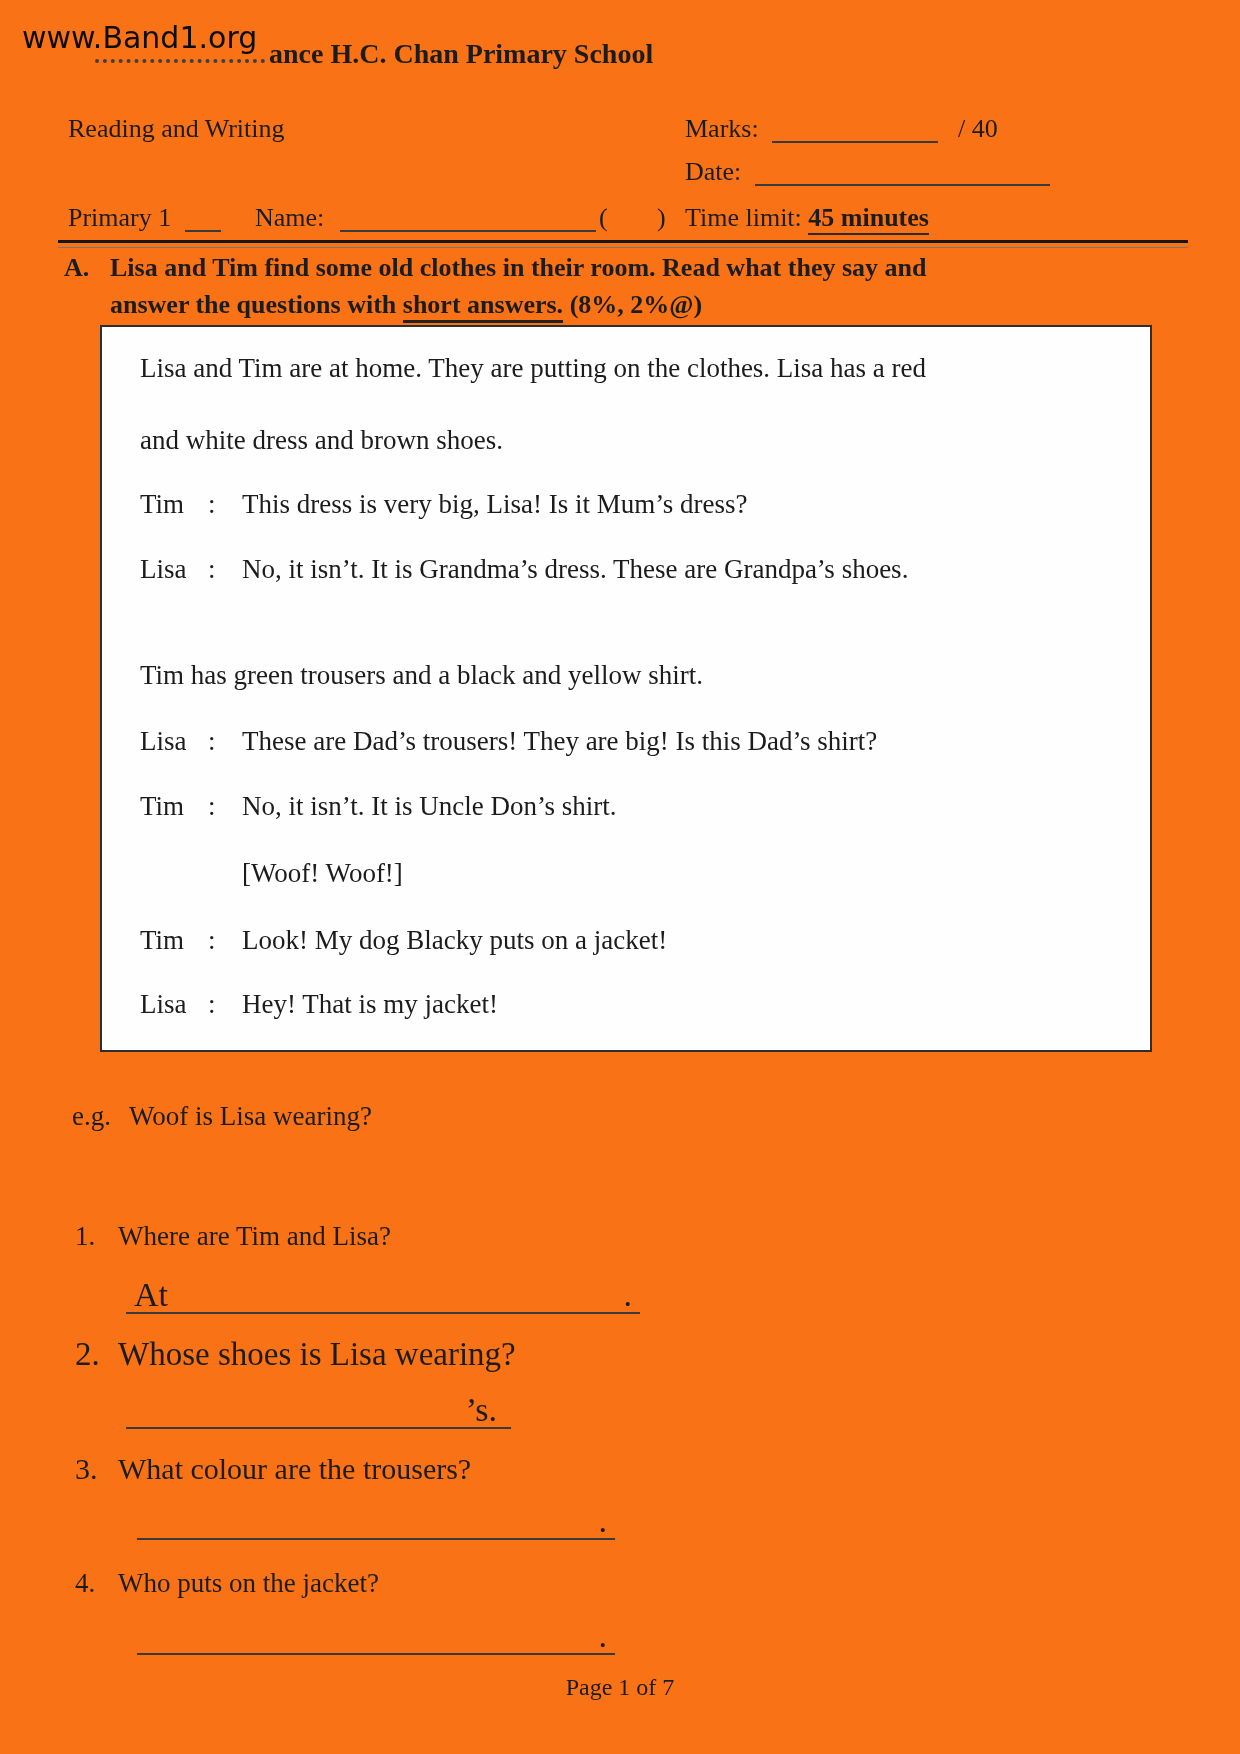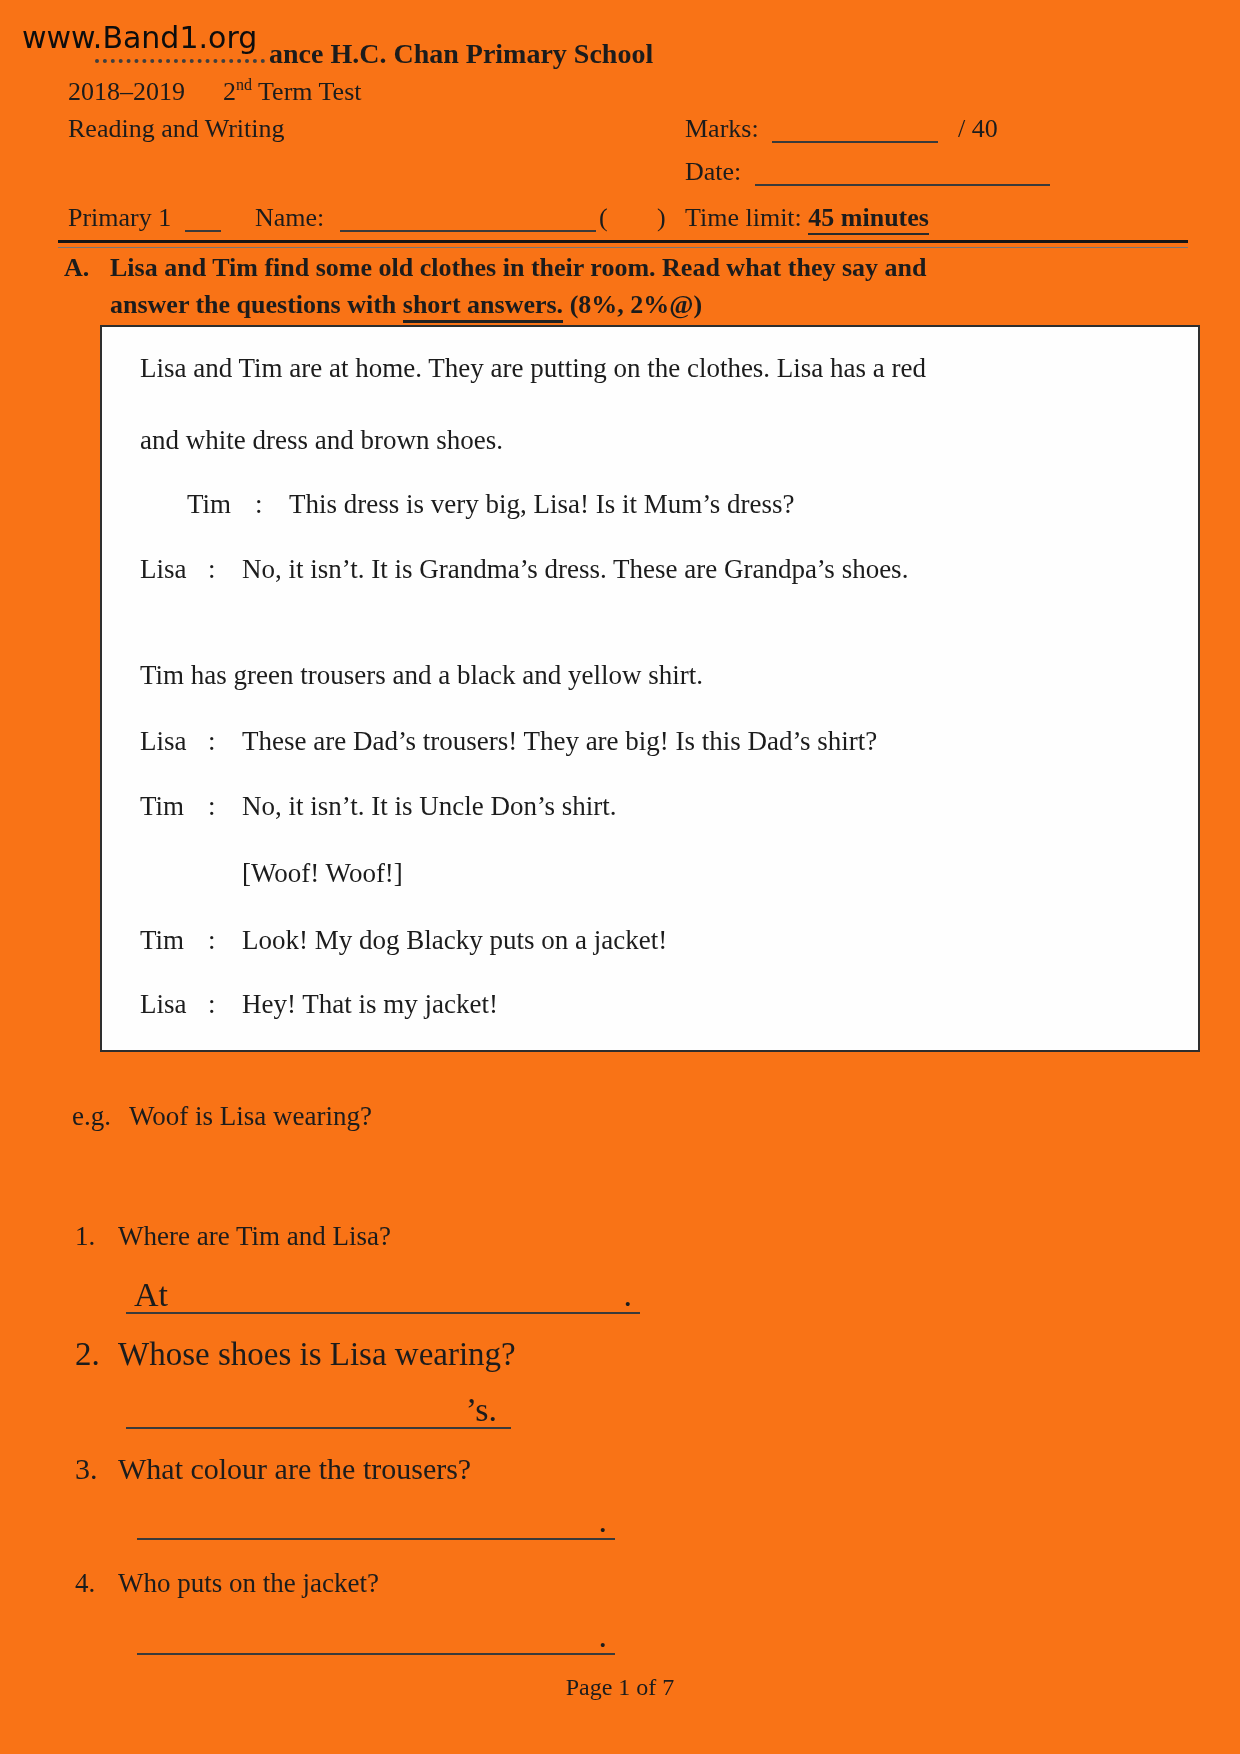--- a/index.html
+++ b/index.html
@@ -8,42 +8,41 @@
   .t{position:absolute;font-size:26px;line-height:38px;white-space:nowrap;}
   .b{font-weight:bold;}
   .wm{font-family:"DejaVu Sans","Liberation Sans",sans-serif;font-size:30px;color:#0d0d0d;z-index:3;}
   .school{font-size:28px;font-weight:bold;z-index:2;}
   .masked{display:inline-block;width:170px;height:30px;border-bottom:4px dotted #3f3f3f;margin-right:4px;vertical-align:baseline;}
   sup.ord{font-size:16px;vertical-align:super;line-height:0;}
   .blank{position:absolute;height:38px;border-bottom:2px solid #3a3a3a;}
   .rule{position:absolute;left:58px;top:240px;width:1130px;height:4px;border-top:3px solid #151515;border-bottom:1px solid #777;}
   .uthick{border-bottom:3px solid #222;padding-bottom:1px;}
   .ul2{border-bottom:2px solid #2a2a2a;padding-bottom:1px;}
-  .pbox{position:absolute;left:100px;top:325px;width:1048px;height:723px;border:2px solid #2e2e2e;background:#fefefe;padding-left:48px;}
+  .pbox{position:absolute;left:100px;top:325px;width:1048px;height:723px;border:2px solid #2e2e2e;background:#fefefe;}
   .pline{position:absolute;left:38px;font-size:27px;line-height:38px;white-space:nowrap;}
   .dname{display:inline-block;width:68px;}
   .dcolon{display:inline-block;width:34px;}
   .qnum{display:inline-block;width:43px;}
   .eglbl{display:inline-block;width:57px;}
   .egansw{border-bottom:2px solid #333;padding-bottom:2px;}
   .ansline{position:absolute;height:40px;border-bottom:2px solid #3a3a3a;display:flex;align-items:flex-end;font-size:34px;line-height:34px;}
   .ansline .fill{flex:1;}
   .ansline .pre{padding-left:8px;}
   .ansline .suf{padding-right:8px;}
   .footer{position:absolute;left:0;top:1674px;width:1240px;text-align:center;font-size:24px;}
 </style>
 </head>
 <body>
 
 <div class="page">
 
   <div class="t wm" style="left:22px;top:19px;">www.Band1.org</div>
   <div class="t school" style="left:95px;top:29px;"><span class="masked"></span><span>ance H.C. Chan Primary School</span></div>
 
-  <div class="t" style="left:68px;top:73px;"><span>2018–2019</span><span style="display:inline-block;width:38px;"></span><span>2</span><sup class="ord">nd</sup><span> Term Test</span></div>
 
   <div class="t" style="left:68px;top:110px;">Reading and Writing</div>
 
   <div class="t" style="left:685px;top:110px;">Marks:</div>
   <div class="blank" style="left:772px;top:103px;width:166px;"></div>
   <div class="t" style="left:958px;top:110px;">/ 40</div>
 
   <div class="t" style="left:685px;top:153px;">Date:</div>
   <div class="blank" style="left:755px;top:146px;width:295px;"></div>
 
@@ -58,21 +57,21 @@
   <div class="rule"></div>
 
   <div class="t b" style="left:64px;top:249px;">A.</div>
   <div class="t b" style="left:110px;top:249px;">Lisa and Tim find some old clothes in their room. Read what they say and</div>
   <div class="t b" style="left:110px;top:286px;"><span>answer the questions with </span><span class="uthick">short answers.</span><span> (8%, 2%@)</span></div>
 
   <div class="pbox">
     <div class="pline" style="top:22px;">Lisa and Tim are at home. They are putting on the clothes. Lisa has a red</div>
     <div class="pline" style="top:94px;">and white dress and brown shoes.</div>
 
-    <div class="pline" style="top:158px;margin-left:47px;"><span class="dname">Tim</span><span class="dcolon">:</span><span>This dress is very big, Lisa! Is it Mum’s dress?</span></div>
+    <div class="pline" style="top:158px;"><span class="dname">Tim</span><span class="dcolon">:</span><span>This dress is very big, Lisa! Is it Mum’s dress?</span></div>
     <div class="pline" style="top:223px;"><span class="dname">Lisa</span><span class="dcolon">:</span><span>No, it isn’t. It is Grandma’s dress. These are Grandpa’s shoes.</span></div>
 
     <div class="pline" style="top:329px;">Tim has green trousers and a black and yellow shirt.</div>
 
     <div class="pline" style="top:395px;"><span class="dname">Lisa</span><span class="dcolon">:</span><span>These are Dad’s trousers! They are big! Is this Dad’s shirt?</span></div>
     <div class="pline" style="top:460px;"><span class="dname">Tim</span><span class="dcolon">:</span><span>No, it isn’t. It is Uncle Don’s shirt.</span></div>
 
     <div class="pline" style="top:527px;left:140px;">[Woof! Woof!]</div>
 
     <div class="pline" style="top:594px;"><span class="dname">Tim</span><span class="dcolon">:</span><span>Look! My dog Blacky puts on a jacket!</span></div>

